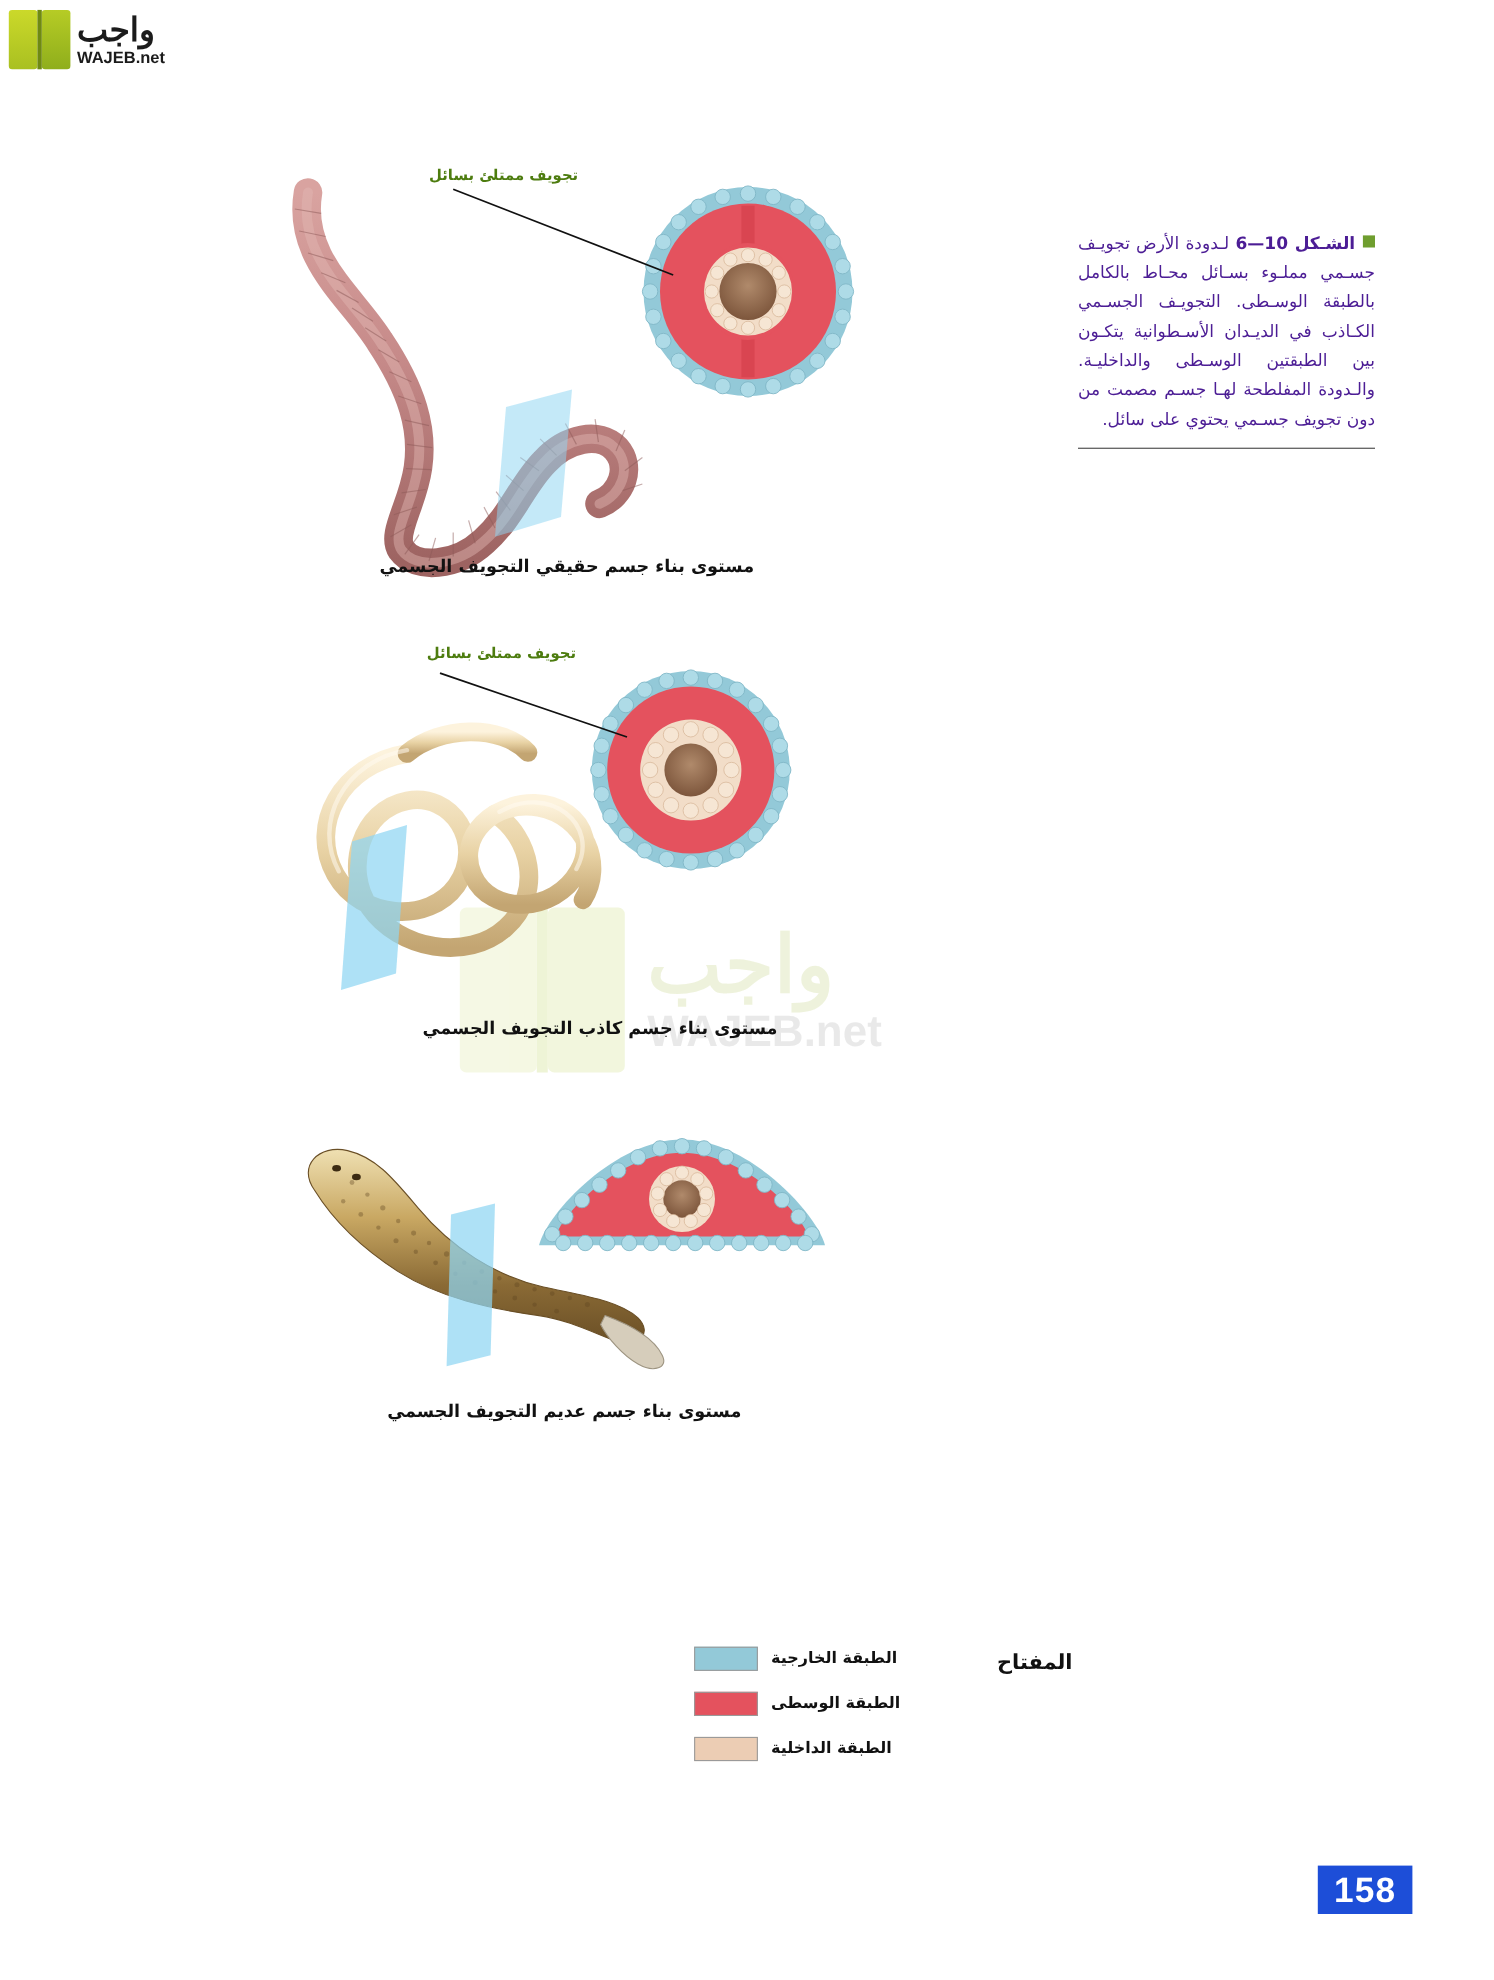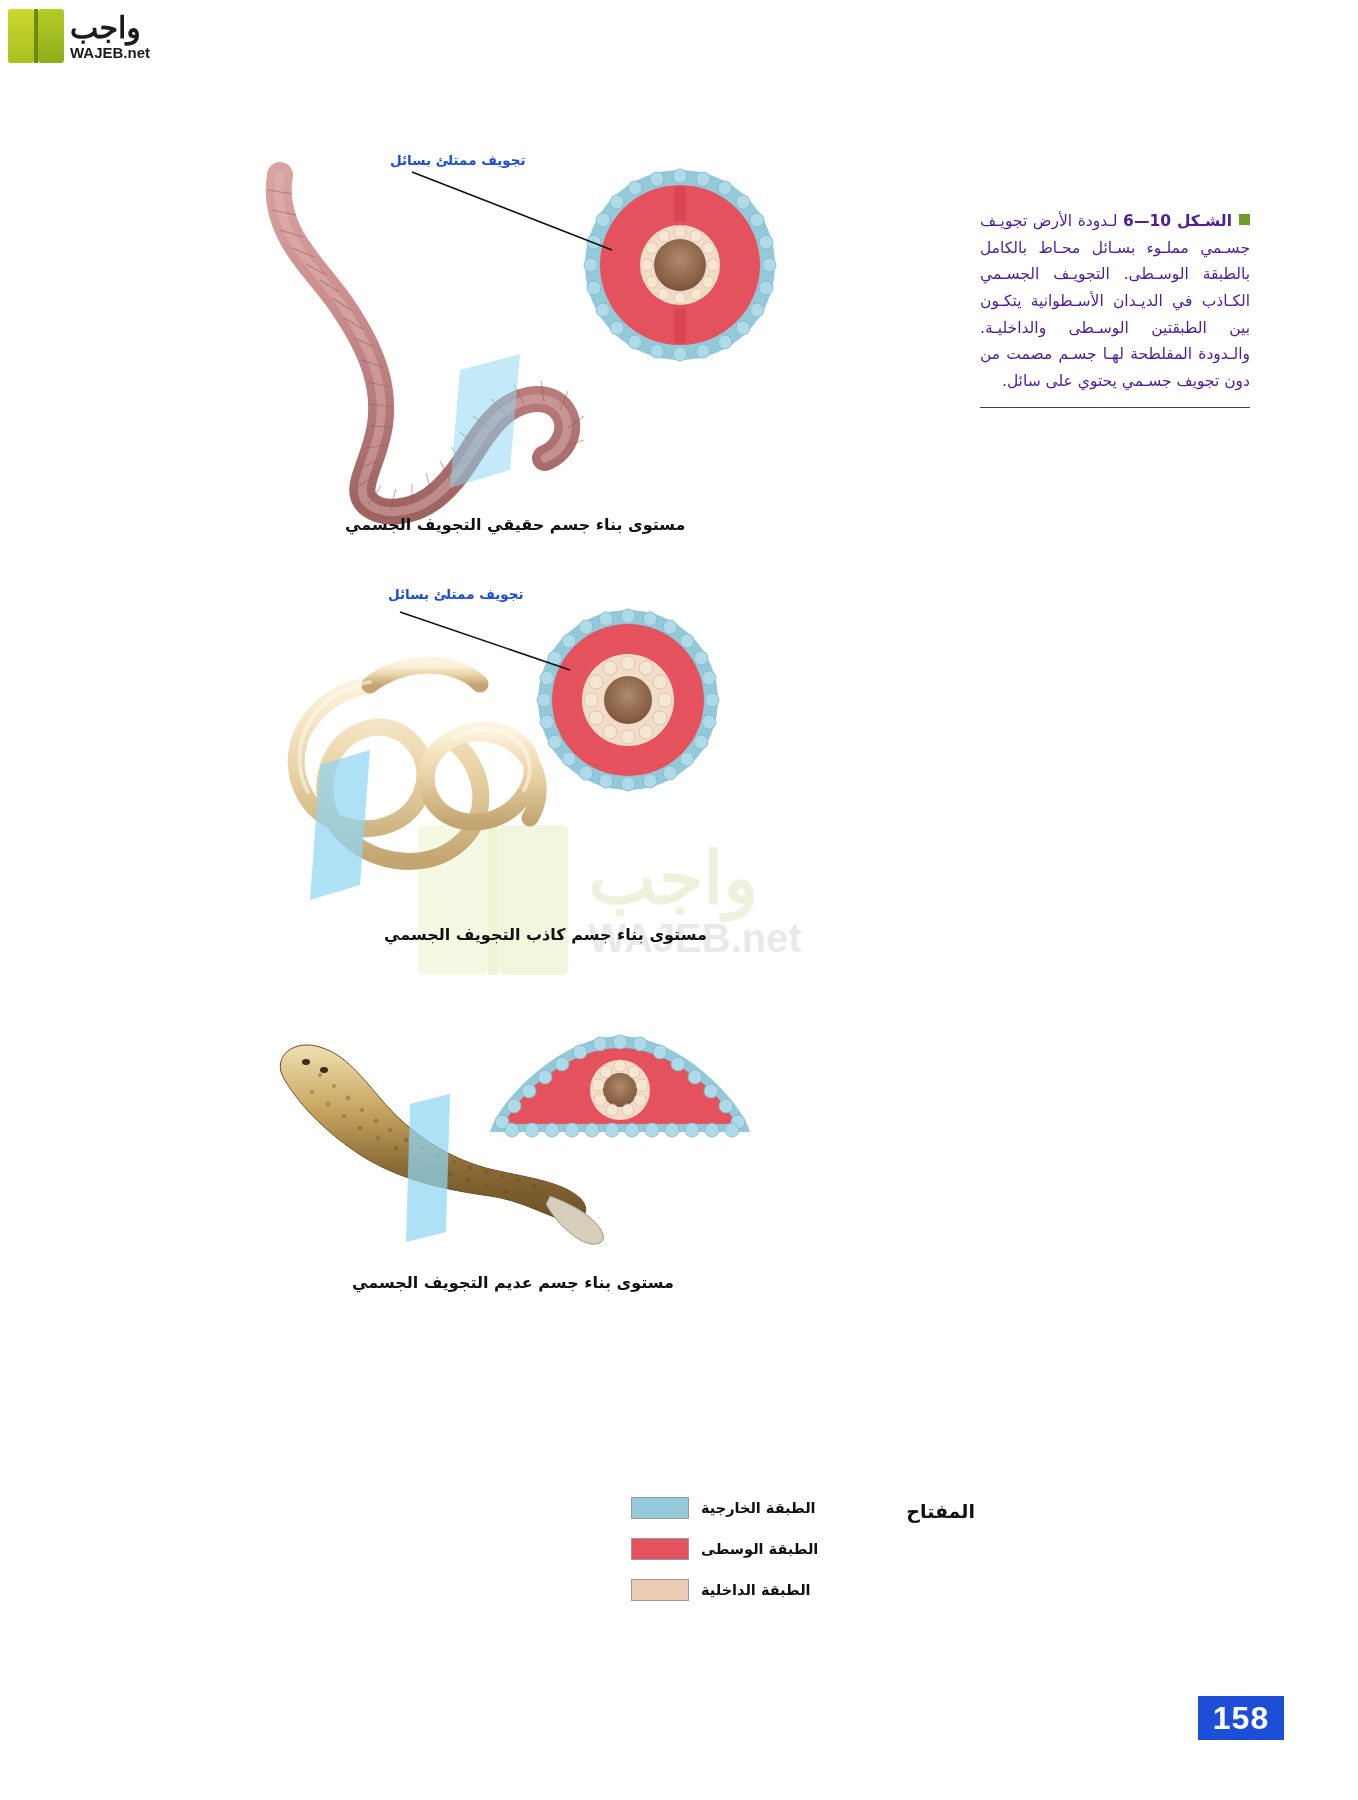--- a/index.html
+++ b/index.html
@@ -135,21 +135,21 @@
     color: #111;
     direction: rtl;
     white-space: nowrap;
   }
 
   .callout-label {
     position: absolute;
     font-family: "DejaVu Sans", sans-serif;
     font-size: 13.5px;
     font-weight: bold;
-    color: #1d4ed8;
+    color: #4d7c0f;
     direction: rtl;
     white-space: nowrap;
   }
 
   
   .key {
     position: absolute;
     left: 595px;
     top: 1498px;
     width: 300px;
@@ -358,21 +358,21 @@
         <circle cx="-33" cy="0" r="6"></circle>
           <circle cx="-28" cy="-17" r="6"></circle>
           <circle cx="-16" cy="-29" r="6"></circle>
       </g>
     </g>
 
     <line x1="152" y1="32" x2="352" y2="110" stroke="#111" stroke-width="1.6"></line>
   </svg>
 </div>
 <div class="callout-label" style="left:390px; top:152px;">تجويف ممتلئ بسائل</div>
-<div class="caption" style="left:345px; top:505px;margin-top:10px;">مستوى بناء جسم حقيقي التجويف الجسمي</div>
+<div class="caption" style="left:345px; top:505px;">مستوى بناء جسم حقيقي التجويف الجسمي</div>
 
 <div class="fig" style="left:250px; top:600px; width:620px; height:330px;">
   <svg width="620" height="330" viewBox="0 0 620 330" xmlns="http://www.w3.org/2000/svg">
     <defs>
       <linearGradient id="roundG" x1="0" y1="0" x2="0" y2="1">
         <stop offset="0%" stop-color="#fdf3dd"></stop>
         <stop offset="50%" stop-color="#e8d2a4"></stop>
         <stop offset="100%" stop-color="#c3a572"></stop>
       </linearGradient>
       <radialGradient id="innerG2" cx="50%" cy="40%" r="60%">

